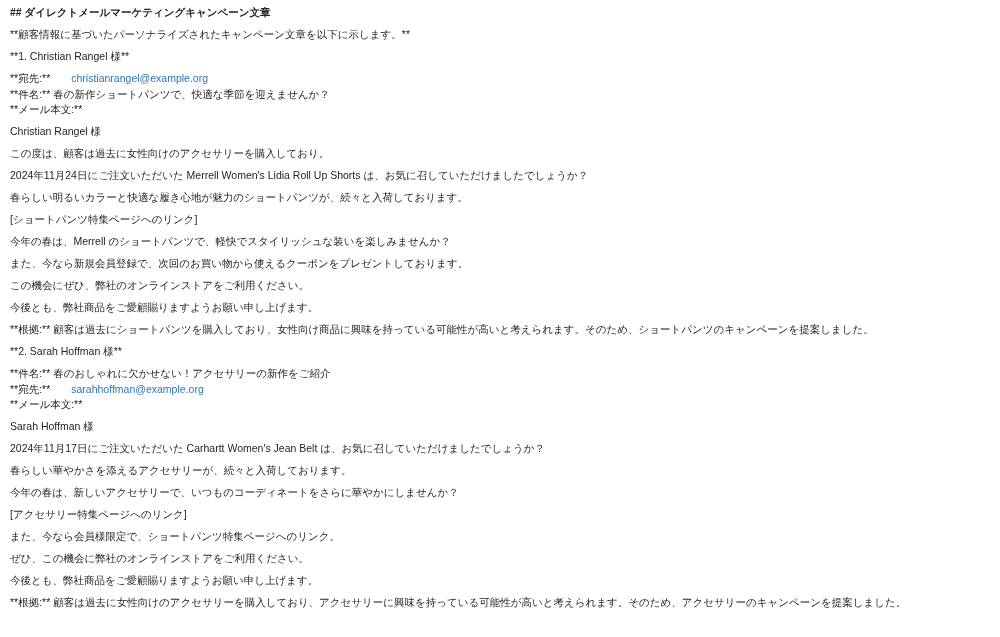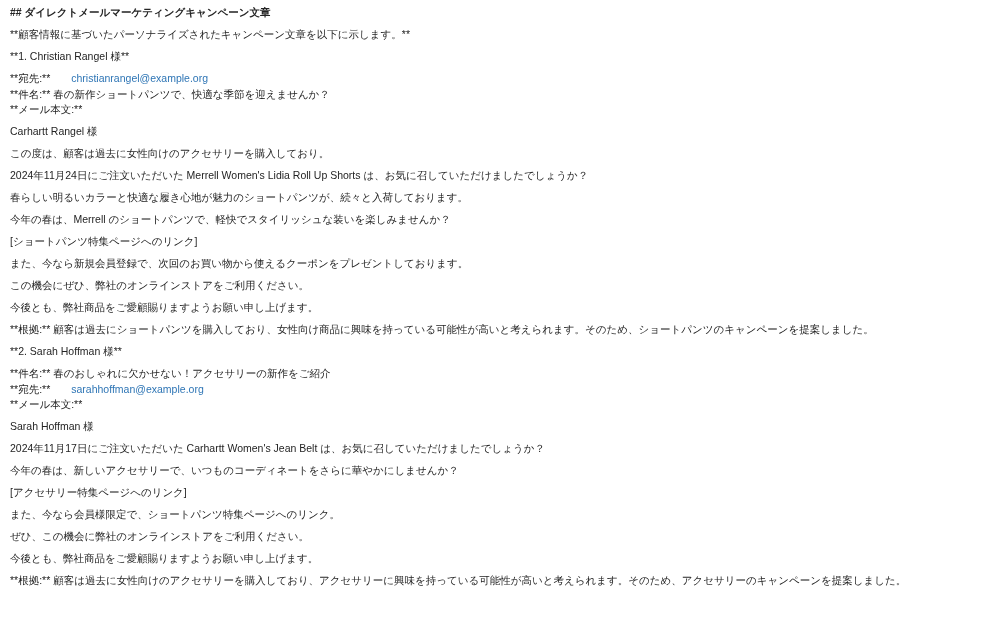--- a/index.html
+++ b/index.html
@@ -53,43 +53,44 @@
   <p class="para">**1. Christian Rangel 様**</p>
 
   <div class="meta-block">
     <div class="meta-line">
       <span>**宛先:**</span><a class="email-link">christianrangel@example.org</a>
     </div>
     <div class="meta-line">**件名:** 春の新作ショートパンツで、快適な季節を迎えませんか？</div>
     <div class="meta-line">**メール本文:**</div>
   </div>
 
-  <p class="para">Carhartt Rangel 様</p>
+  <p class="para">Christian Rangel 様</p>
   <p class="para">この度は、顧客は過去に女性向けのアクセサリーを購入しており。</p>
   <p class="para">2024年11月24日にご注文いただいた Merrell Women's Lidia Roll Up Shorts は、お気に召していただけましたでしょうか？</p>
   <p class="para">春らしい明るいカラーと快適な履き心地が魅力のショートパンツが、続々と入荷しております。</p>
+  <p class="para">[ショートパンツ特集ページへのリンク]</p>
   <p class="para">今年の春は、Merrell のショートパンツで、軽快でスタイリッシュな装いを楽しみませんか？</p>
-  <p class="para">[ショートパンツ特集ページへのリンク]</p>
   <p class="para">また、今なら新規会員登録で、次回のお買い物から使えるクーポンをプレゼントしております。</p>
   <p class="para">この機会にぜひ、弊社のオンラインストアをご利用ください。</p>
   <p class="para">今後とも、弊社商品をご愛顧賜りますようお願い申し上げます。</p>
   <p class="para">**根拠:** 顧客は過去にショートパンツを購入しており、女性向け商品に興味を持っている可能性が高いと考えられます。そのため、ショートパンツのキャンペーンを提案しました。</p>
 
   <p class="para">**2. Sarah Hoffman 様**</p>
 
   <div class="meta-block">
     <div class="meta-line">**件名:** 春のおしゃれに欠かせない！アクセサリーの新作をご紹介</div>
     <div class="meta-line">
       <span>**宛先:**</span><a class="email-link">sarahhoffman@example.org</a>
     </div>
     <div class="meta-line">**メール本文:**</div>
   </div>
 
   <p class="para">Sarah Hoffman 様</p>
   <p class="para">2024年11月17日にご注文いただいた Carhartt Women's Jean Belt は、お気に召していただけましたでしょうか？</p>
+  <p class="para">春らしい華やかさを添えるアクセサリーが、続々と入荷しております。</p>
   <p class="para">今年の春は、新しいアクセサリーで、いつものコーディネートをさらに華やかにしませんか？</p>
   <p class="para">[アクセサリー特集ページへのリンク]</p>
   <p class="para">また、今なら会員様限定で、ショートパンツ特集ページへのリンク。</p>
   <p class="para">ぜひ、この機会に弊社のオンラインストアをご利用ください。</p>
   <p class="para">今後とも、弊社商品をご愛顧賜りますようお願い申し上げます。</p>
   <p class="para">**根拠:** 顧客は過去に女性向けのアクセサリーを購入しており、アクセサリーに興味を持っている可能性が高いと考えられます。そのため、アクセサリーのキャンペーンを提案しました。</p>
 
 </div>
 
 </body></html>

